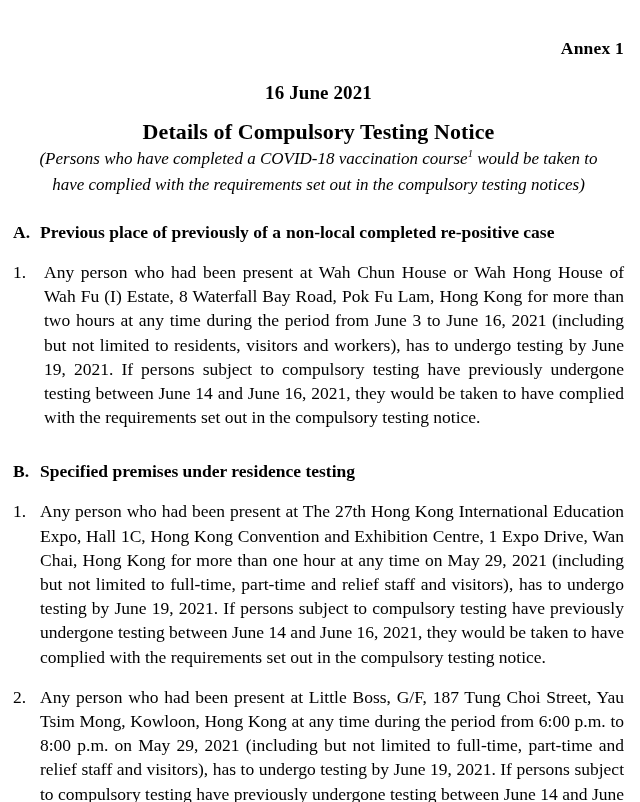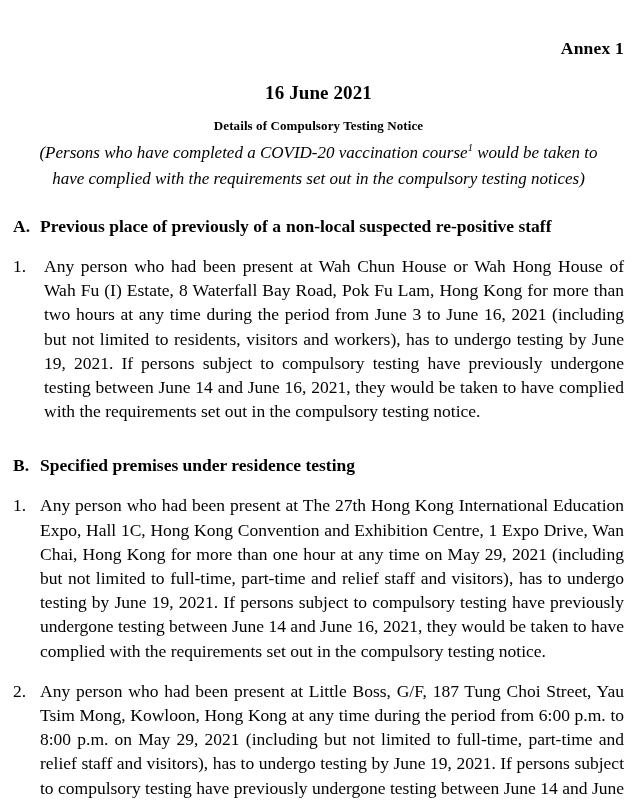--- a/index.html
+++ b/index.html
@@ -42,24 +42,24 @@
     text-align: center;
   }
   .doc-date {
     font-weight: bold;
     font-size: 19px;
     line-height: 25px;
     letter-spacing: 0.1px;
   }
   .doc-title {
     font-weight: bold;
-    font-size: 13px;
+    font-size: 22px;
     line-height: 25px;
     letter-spacing: 0.1px;
-    margin-top: 8px;
+    margin-top: 14px;
   }
   .doc-subtitle {
     font-style: italic;
     font-size: 17px;
     line-height: 26px;
     margin-top: 2px;
     padding: 0 18px;
   }
   .doc-subtitle sup {
     font-size: 10.5px;
@@ -131,28 +131,28 @@
 <body>
 
 <div class="page">
 
   <div class="annex-label">Annex 1</div>
 
   <div class="title-block">
     <div class="doc-date">16 June 2021</div>
     <div class="doc-title">Details of Compulsory Testing Notice</div>
     <div class="doc-subtitle">
-      <span>(Persons who have completed a COVID-20 vaccination course</span><sup>1</sup><span> would be taken to have complied with the requirements set out in the compulsory testing notices)</span>
+      <span>(Persons who have completed a COVID-18 vaccination course</span><sup>1</sup><span> would be taken to have complied with the requirements set out in the compulsory testing notices)</span>
     </div>
   </div>
 
   <div class="section section-a">
     <div class="section-heading">
       <span class="section-letter">A.</span>
-      <span class="section-title"><span>Previous place of previously of a</span><span class="wide-gap"></span><span>non-local suspected re-positive staff</span></span>
+      <span class="section-title"><span>Previous place of previously of a</span><span class="wide-gap"></span><span>non-local completed re-positive case</span></span>
     </div>
 
     <div class="items">
       <div class="item gap-wide">
         <span class="item-number">1.</span>
         <span class="item-body">Any person who had been present at Wah Chun House or Wah Hong House of Wah Fu (I) Estate, 8 Waterfall Bay Road, Pok Fu Lam, Hong Kong for more than two hours at any time during the period from June 3 to June 16, 2021 (including but not limited to residents, visitors and workers), has to undergo testing by June 19, 2021. If persons subject to compulsory testing have previously undergone testing between June 14 and June 16, 2021, they would be taken to have complied with the requirements set out in the compulsory testing notice.</span>
       </div>
     </div>
   </div>
 

